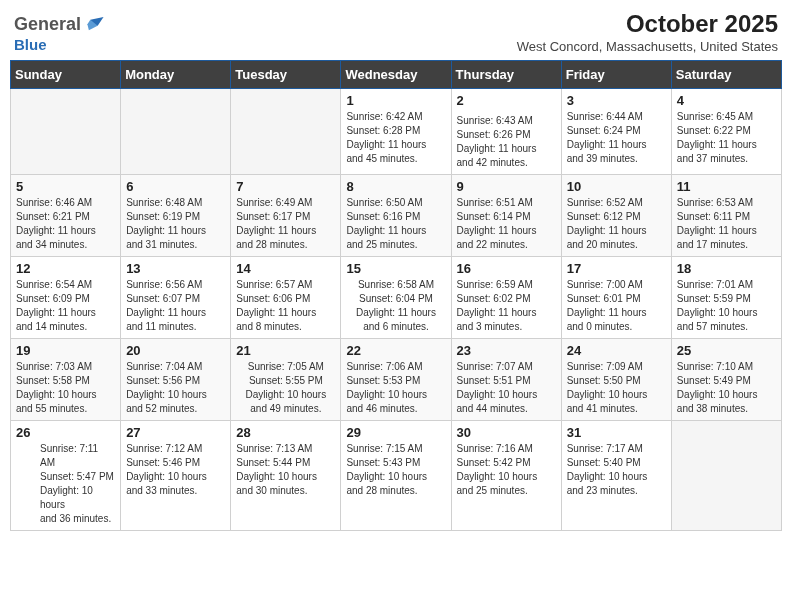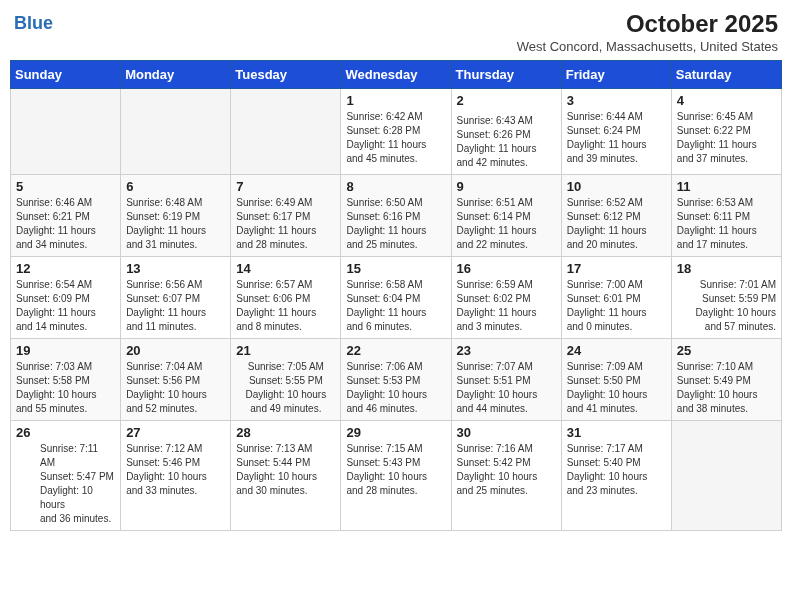--- a/index.html
+++ b/index.html
@@ -22,21 +22,21 @@
       align-items: center;
       margin-top: 4px;
     }
     .logo-text-general {
       font-size: 18px;
       font-weight: bold;
       color: #555;
       line-height: 1.1;
     }
     .logo-text-blue {
-      font-size: 18px;
+      font-size: 15px;
       font-weight: bold;
       color: #2a6db5;
       line-height: 1.1;
     }
     .logo-icon {
       width: 22px;
       height: 22px;
       margin-left: 2px;
     }
     .title-block {
@@ -51,21 +51,21 @@
     .location-title {
       font-size: 13px;
       color: #444;
     }
     .calendar {
       border-collapse: collapse;
       width: 100%;
       border: 1px solid #ccc;
     }
     .calendar th {
-      background: #1d4ed8;
+      background: #404040;
       color: #fff;
       font-size: 13px;
       font-weight: bold;
       padding: 6px 4px;
       text-align: left;
       border: 1px solid #1e5a9c;
     }
     .calendar td {
       vertical-align: top;
       border: 1px solid #d0d0d0;
@@ -92,20 +92,27 @@
     .empty-cell {
       background: #f5f5f5 !important;
     }
   </style>
 </head>
 <body>
 
 <div class="header">
   <div class="logo">
     <div>
+      <div style="display:flex;align-items:center;">
+        <span class="logo-text-general">General</span>
+        <svg class="logo-icon" viewBox="0 0 30 30" xmlns="http://www.w3.org/2000/svg">
+          <polygon points="10,8 28,4 20,16 14,14" fill="#2a6db5"></polygon>
+          <polygon points="10,8 20,16 8,22 6,14" fill="#5b9bd5"></polygon>
+        </svg>
+      </div>
       <span class="logo-text-blue">Blue</span>
     </div>
   </div>
   <div class="title-block">
     <div class="month-title">October 2025</div>
     <div class="location-title">West Concord, Massachusetts, United States</div>
   </div>
 </div>
 
 <table class="calendar">
@@ -222,42 +229,42 @@
         </td>
         <td>
           <span class="day-num">14</span>
           <div class="day-info" style="white-space: pre-line;">Sunrise: 6:57 AM
 Sunset: 6:06 PM
 Daylight: 11 hours
 and 8 minutes.</div>
         </td>
         <td>
           <span class="day-num">15</span>
-          <div class="day-info" style="white-space: pre-line;">Sunrise: 6:58 AM
+          <div class="day-info" style="white-space: pre-line; text-align: center;">Sunrise: 6:58 AM
 Sunset: 6:04 PM
 Daylight: 11 hours
 and 6 minutes.</div>
         </td>
         <td>
           <span class="day-num">16</span>
           <div class="day-info" style="white-space: pre-line;">Sunrise: 6:59 AM
 Sunset: 6:02 PM
 Daylight: 11 hours
 and 3 minutes.</div>
         </td>
         <td>
           <span class="day-num">17</span>
           <div class="day-info" style="white-space: pre-line;">Sunrise: 7:00 AM
 Sunset: 6:01 PM
 Daylight: 11 hours
 and 0 minutes.</div>
         </td>
         <td>
           <span class="day-num">18</span>
-          <div class="day-info" style="white-space: pre-line; text-align: right;">Sunrise: 7:01 AM
+          <div class="day-info" style="white-space: pre-line;">Sunrise: 7:01 AM
 Sunset: 5:59 PM
 Daylight: 10 hours
 and 57 minutes.</div>
         </td>
       </tr>
       <tr>
         <td>
           <span class="day-num">19</span>
           <div class="day-info" style="white-space: pre-line;">Sunrise: 7:03 AM
 Sunset: 5:58 PM

